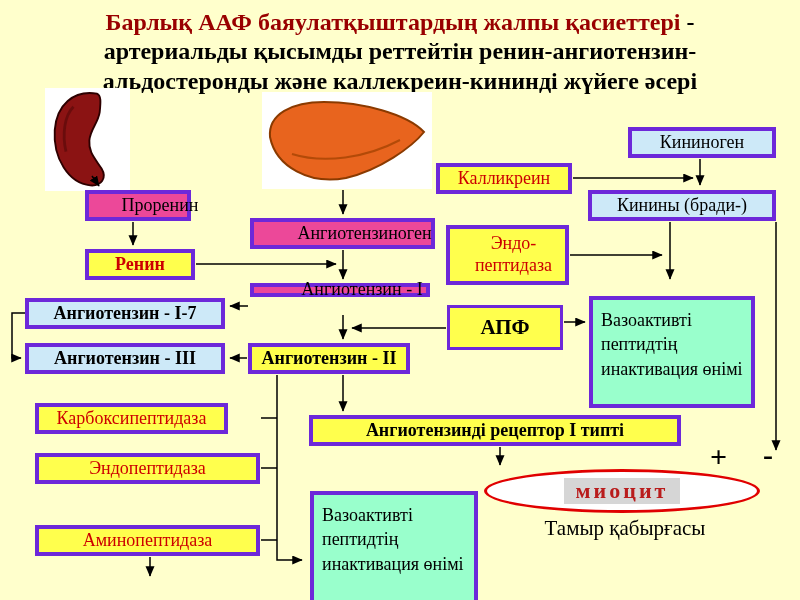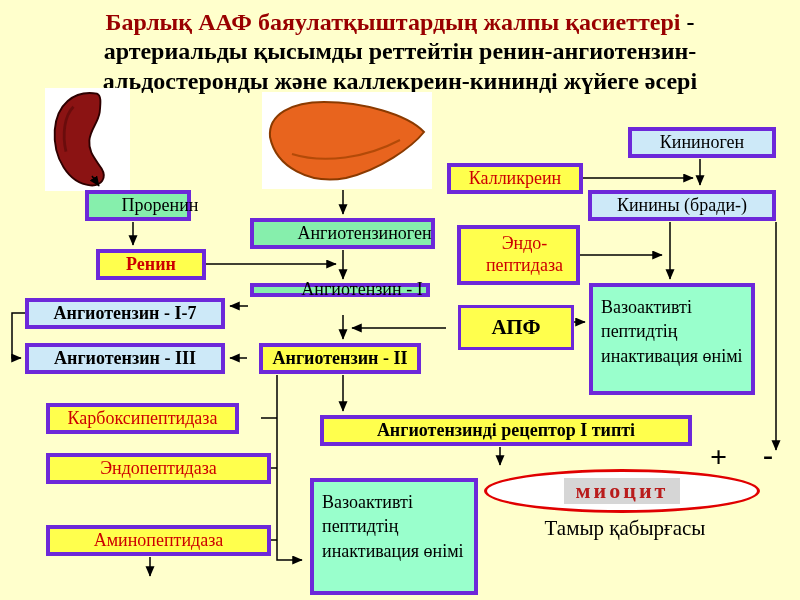--- a/index.html
+++ b/index.html
@@ -18,28 +18,28 @@
     color:#000;
   }
   .title .red{color:#990000;}
   .box{
     position:absolute;box-sizing:border-box;
     border:4px solid #6d28d9;
     display:flex;align-items:center;justify-content:center;
     text-align:center;font-size:18px;line-height:1.2;color:#000;
     z-index:10;
   }
-  .yellow{background:#FFFF4D;margin-left:11px;}
+  .yellow{background:#FFFF4D;}
   .blue{background:#CDE9F8;}
-  .white{background:#86efac;padding-left:44px;}
+  .white{background:#ec4899;padding-left:44px;}
   .green{background:#99FFCC;}
   .redtext{color:#CC0000;}
   .bold{font-weight:700;}
   .pre{white-space:pre-line;}
-  .leftalign{justify-content:flex-start;align-items:flex-start;text-align:left;padding:8px 6px 6px 8px;line-height:1.35;}
+  .leftalign{justify-content:flex-start;align-items:flex-start;text-align:left;padding:8px 6px 6px 8px;line-height:1.35;margin-top:13px;}
   .arrows{position:absolute;left:0;top:0;z-index:5;pointer-events:none;}
   .imgbox{position:absolute;z-index:4;background:#FFFFFF;}
   .ellipse{
     position:absolute;left:484px;top:469px;width:276px;height:44px;
     border:3px solid #E00000;border-radius:50%;
     background:#FFFFFF;box-sizing:border-box;
     display:flex;align-items:center;justify-content:center;z-index:10;
   }
   .myocyte-text{
     font-size:22px;font-weight:700;letter-spacing:3px;color:#b91c1c;

